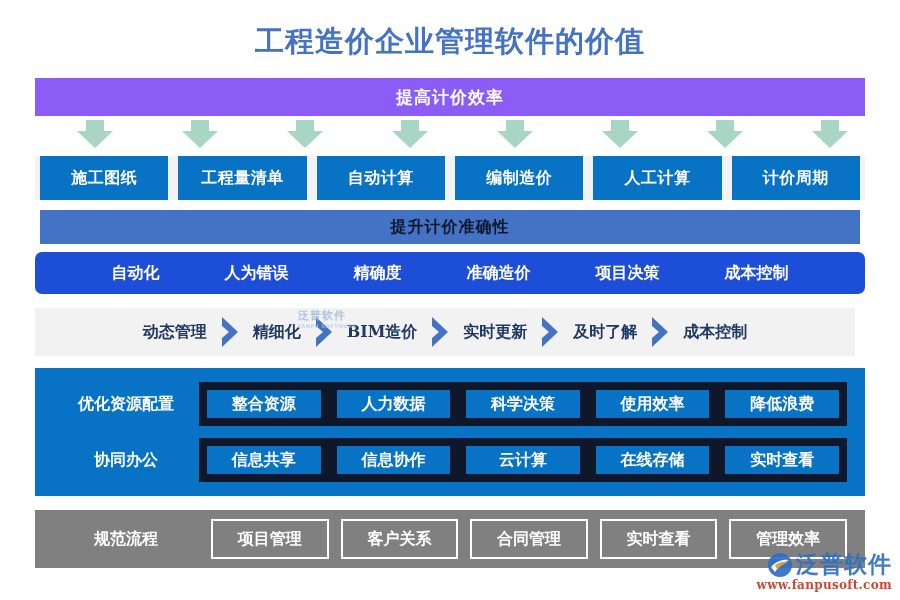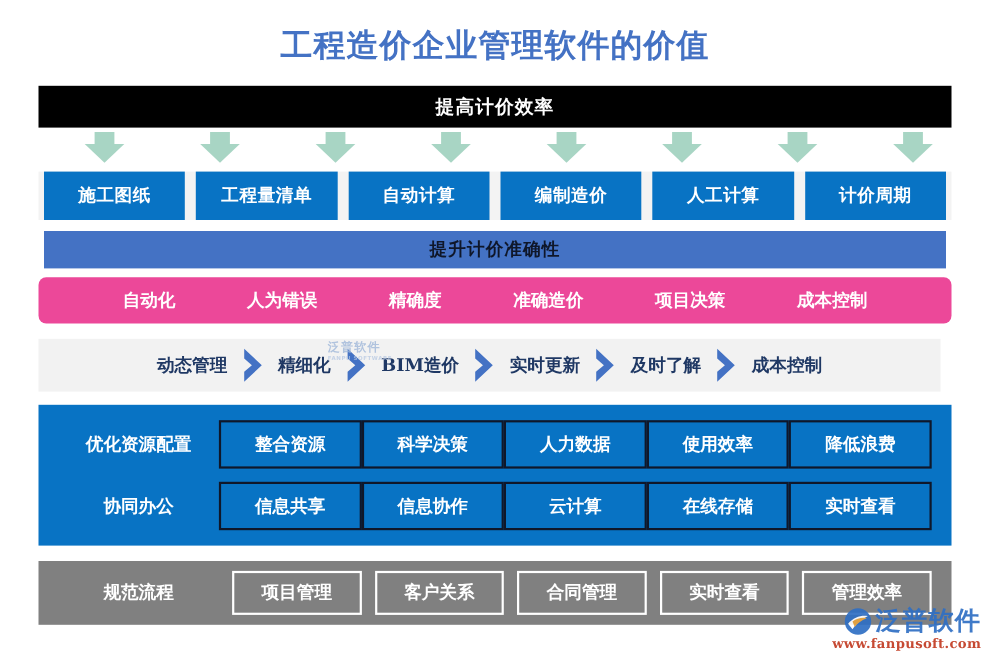--- a/index.html
+++ b/index.html
@@ -16,21 +16,21 @@
     position: absolute; left: 0; top: 22px; width: 900px;
     text-align: center;
     font-size: 29px; font-weight: bold; letter-spacing: 1px;
     color: #4472C4;
     font-family: "DejaVu Serif", "Liberation Serif", serif;
   }
 
   
   .band-header {
     position: absolute; left: 35px; top: 78px; width: 830px; height: 38px;
-    background: #000000; color: #ffffff;
+    background: #8b5cf6; color: #ffffff;
     display: flex; align-items: center; justify-content: center;
     font-size: 17px; font-weight: bold; letter-spacing: 1px;
     font-family: "DejaVu Serif", "Liberation Serif", serif;
   }
 
   
   .arrow-strip {
     position: absolute; left: 35px; top: 120px; width: 830px; height: 30px;
   }
   .arrow-down {
@@ -67,21 +67,21 @@
     position: absolute; left: 40px; top: 210px; width: 820px; height: 34px;
     background: #4472C4; color: #0f172a;
     display: flex; align-items: center; justify-content: center;
     font-size: 16px; font-weight: bold; letter-spacing: 1px;
     font-family: "DejaVu Serif", "Liberation Serif", serif;
   }
 
   
   .band-pill {
     position: absolute; left: 35px; top: 252px; width: 830px; height: 42px;
-    background: #ec4899; border-radius: 7px; color: #ffffff;
+    background: #1d4ed8; border-radius: 7px; color: #ffffff;
     display: flex; align-items: center; justify-content: space-around;
     padding: 0 44px;
     font-size: 16px; font-weight: bold;
     font-family: "DejaVu Serif", "Liberation Serif", serif;
   }
 
   
   .band-chevrons {
     position: absolute; left: 35px; top: 308px; width: 820px; height: 48px;
     background: #F2F2F2;
@@ -108,21 +108,21 @@
   .block-blue .brow {
     display: flex; align-items: center; height: 46px;
   }
   .block-blue .rowlabel {
     width: 146px; flex: 0 0 146px; text-align: center;
     color: #ffffff; font-size: 16px; font-weight: bold;
     font-family: "DejaVu Serif", "Liberation Serif", serif;
   }
   .block-blue .obox {
     flex: 1 1 0; height: 44px;
-    border: 2px solid #0f172a; color: #ffffff;
+    border: 8px solid #0f172a; color: #ffffff;
     display: flex; align-items: center; justify-content: center;
     font-size: 16px; font-weight: bold;
     font-family: Liberation Mono, monospace;
   }
 
   
   .block-gray {
     position: absolute; left: 35px; top: 510px; width: 830px; height: 58px;
     background: #808080;
     display: flex; align-items: center; gap: 12px; padding: 0 18px;
@@ -268,22 +268,22 @@
 
   <div class="watermark-center">
     <span>泛普软件</span>
     <span class="sub">FANPU SOFTWARE</span>
   </div>
 
   <div class="block-blue">
     <div class="brow">
       <div class="rowlabel">优化资源配置</div>
       <div class="obox">整合资源</div>
+      <div class="obox">人力数据</div>
       <div class="obox">科学决策</div>
-      <div class="obox">人力数据</div>
       <div class="obox">使用效率</div>
       <div class="obox">降低浪费</div>
     </div>
     <div class="brow">
       <div class="rowlabel">协同办公</div>
       <div class="obox">信息共享</div>
       <div class="obox">信息协作</div>
       <div class="obox">云计算</div>
       <div class="obox">在线存储</div>
       <div class="obox">实时查看</div>

